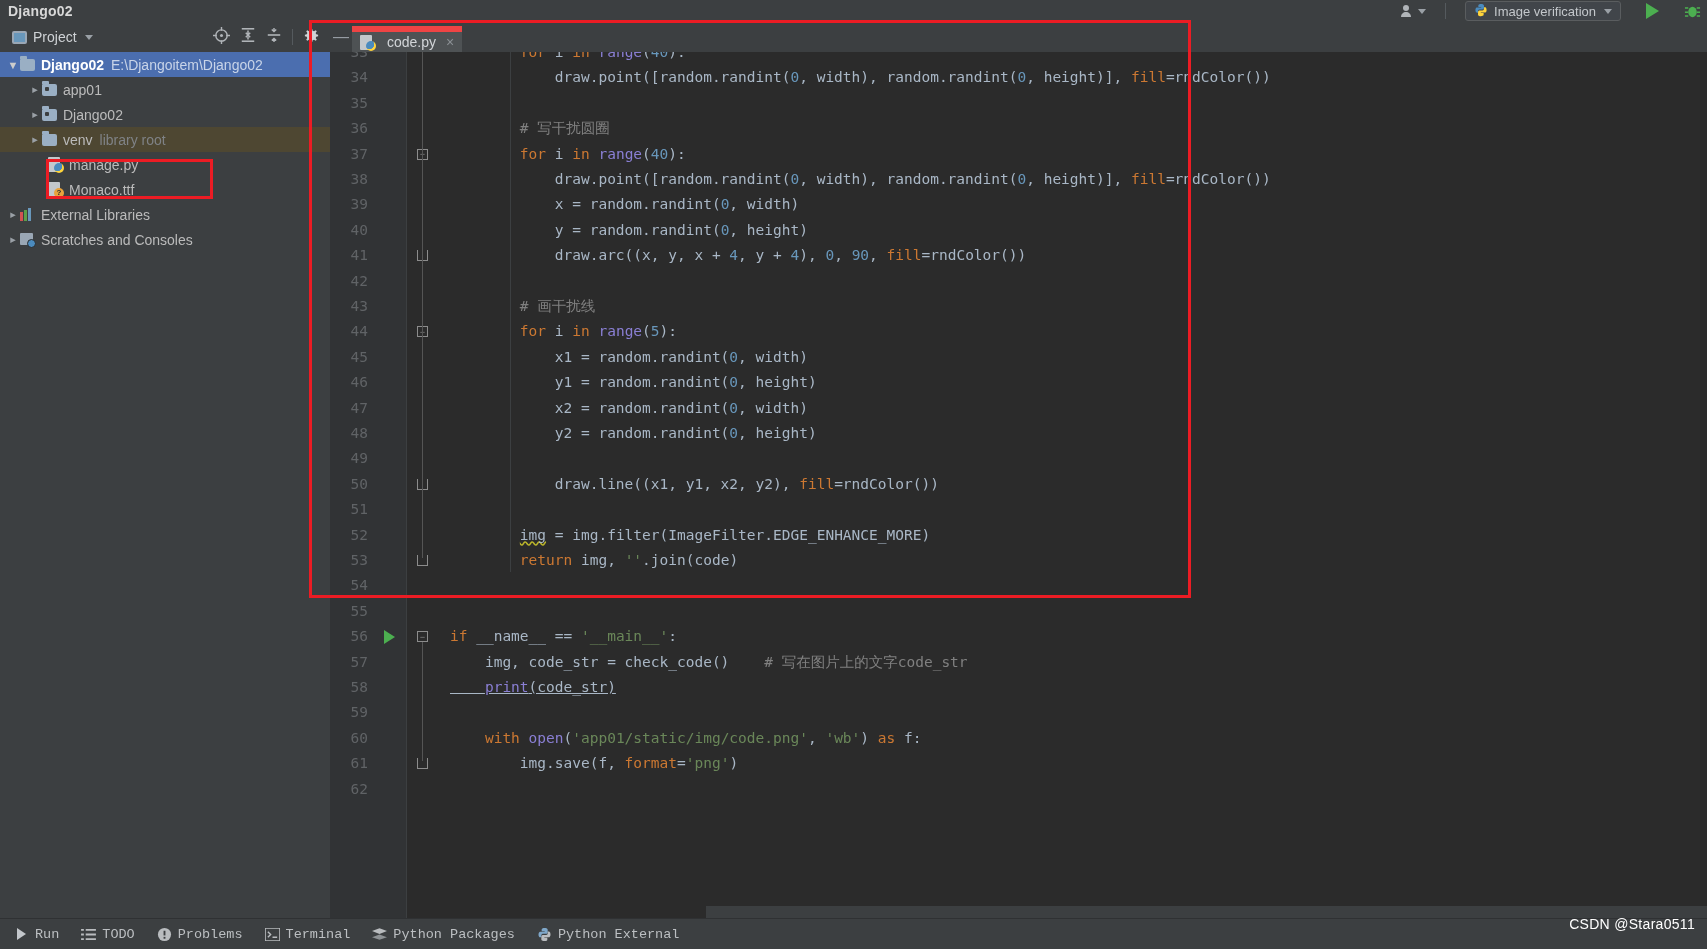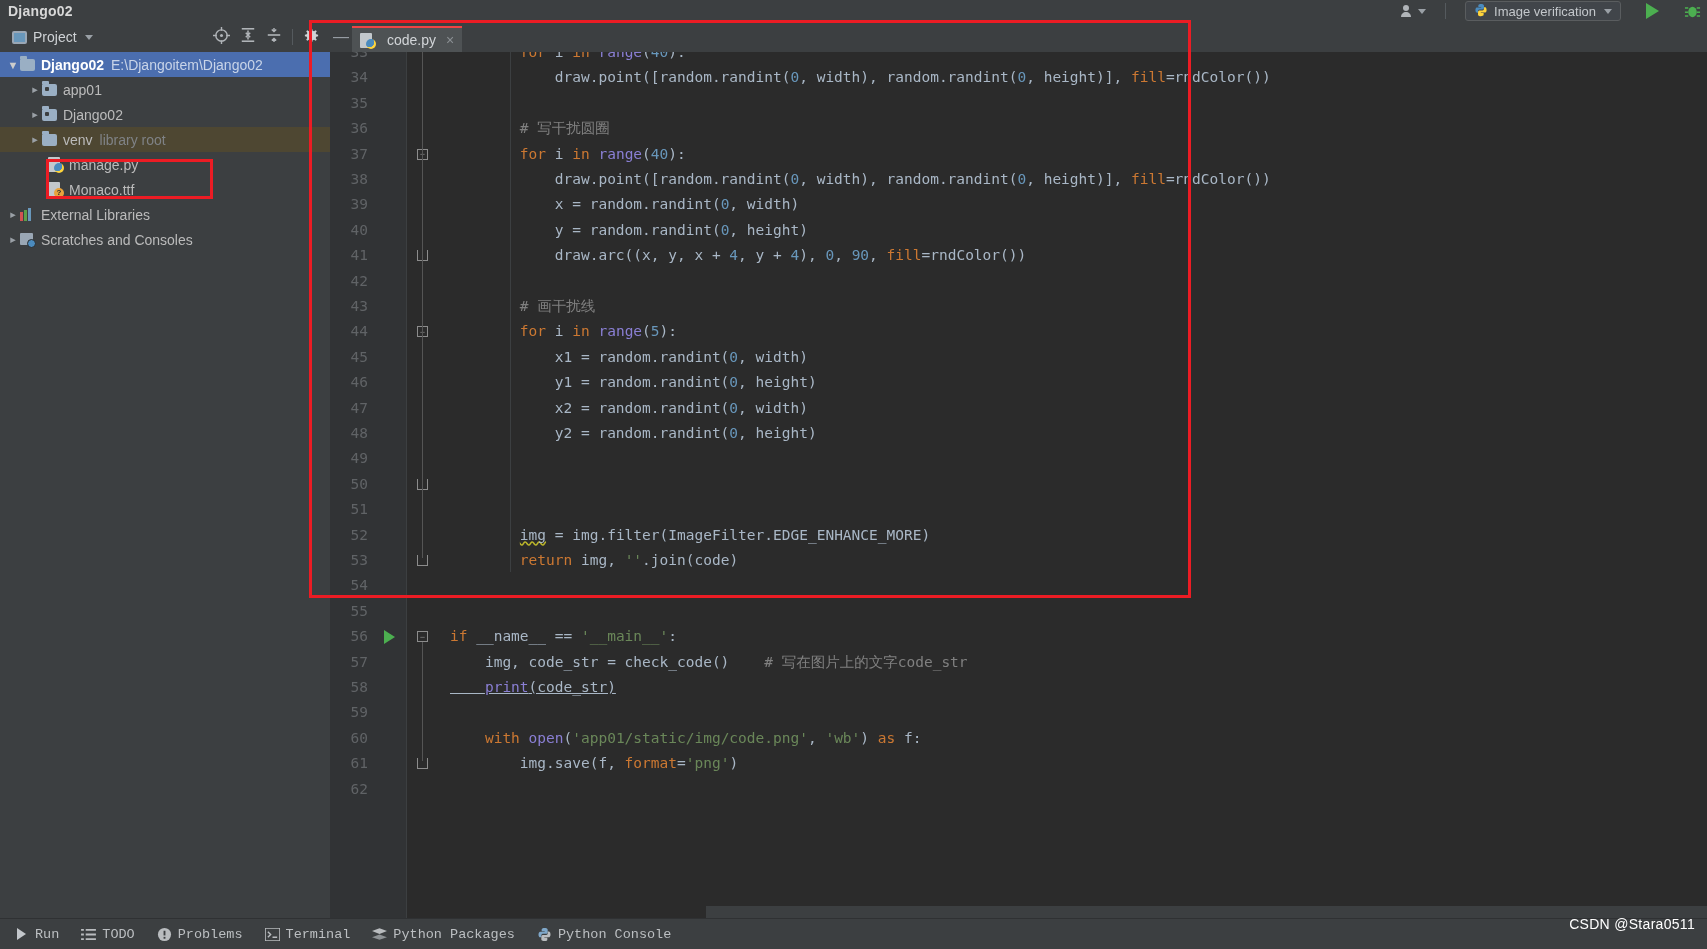--- a/index.html
+++ b/index.html
@@ -126,21 +126,21 @@
 
   
   .editor-wrap { position: absolute; left: 330px; top: 22px; width: 1377px; height: 896px; }
   .tabbar { position: relative; height: 30px; background: #3c3f41; display: flex; align-items: flex-end; }
   .collapse-btn {
     width: 22px; height: 30px; display: flex; align-items: center; justify-content: center;
     color: #9aa0a6;
   }
   .tab {
     display: flex; align-items: center; gap: 6px; height: 26px;
-    background: #4e5254; padding: 0 8px 0 8px; border-top: 2px solid #ef4444;
+    background: #4e5254; padding: 0 8px 0 8px; border-top: 6px solid #ef4444;
     font-size: 14px; color: #d2d5d8;
   }
   .tab .x { color: #8b9094; font-size: 14px; margin-left: 4px; }
 
   .code-area {
     position: absolute; left: 0; top: 30px; width: 1377px; height: 866px;
     background: #2b2b2b; display: flex; overflow: hidden;
   }
   .gutter-num {
     width: 46px; background: #313335; color: #606366;
@@ -455,20 +455,21 @@
           <div class="lrow" style="position: absolute; top: 165.8px; left: 0px;"><span class="id">            y = random.randint(</span><span class="num">0</span><span class="id">, height)</span></div>
           <div class="lrow" style="position: absolute; top: 191.2px; left: 0px;"><span class="id">            draw.arc((x, y, x + </span><span class="num">4</span><span class="id">, y + </span><span class="num">4</span><span class="id">), </span><span class="num">0</span><span class="id">, </span><span class="num">90</span><span class="id">, </span><span class="arg">fill</span><span class="id">=rndColor())</span></div>
           <div class="lrow" style="position: absolute; top: 216.6px; left: 0px;"></div>
           <div class="lrow" style="position: absolute; top: 242px; left: 0px;"><span class="cmt">        # 画干扰线</span></div>
           <div class="lrow" style="position: absolute; top: 267.4px; left: 0px;"><span class="id">        </span><span class="kw">for</span><span class="id"> i </span><span class="kw">in</span><span class="id"> </span><span class="fn">range</span><span class="id">(</span><span class="num">5</span><span class="id">):</span></div>
           <div class="lrow" style="position: absolute; top: 292.8px; left: 0px;"><span class="id">            x1 = random.randint(</span><span class="num">0</span><span class="id">, width)</span></div>
           <div class="lrow" style="position: absolute; top: 318.2px; left: 0px;"><span class="id">            y1 = random.randint(</span><span class="num">0</span><span class="id">, height)</span></div>
           <div class="lrow" style="position: absolute; top: 343.6px; left: 0px;"><span class="id">            x2 = random.randint(</span><span class="num">0</span><span class="id">, width)</span></div>
           <div class="lrow" style="position: absolute; top: 369px; left: 0px;"><span class="id">            y2 = random.randint(</span><span class="num">0</span><span class="id">, height)</span></div>
           <div class="lrow" style="position: absolute; top: 394.4px; left: 0px;"></div>
+          <div class="lrow" style="position: absolute; top: 419.8px; left: 0px;"><span class="id">            draw.line((x1, y1, x2, y2), </span><span class="arg">fill</span><span class="id">=rndColor())</span></div>
           <div class="lrow" style="position: absolute; top: 445.2px; left: 0px;"></div>
           <div class="lrow" style="position: absolute; top: 470.6px; left: 0px;"><span class="id">        </span><span class="id warnu">img</span><span class="id"> = img.filter(ImageFilter.EDGE_ENHANCE_MORE)</span></div>
           <div class="lrow" style="position: absolute; top: 496px; left: 0px;"><span class="id">        </span><span class="kw">return</span><span class="id"> img, </span><span class="str">''</span><span class="id">.join(code)</span></div>
           <div class="lrow" style="position: absolute; top: 521.4px; left: 0px;"></div>
           <div class="lrow" style="position: absolute; top: 546.8px; left: 0px;"></div>
           <div class="lrow" style="position: absolute; top: 572.2px; left: 0px;"><span class="kw">if</span><span class="id"> __name__ == </span><span class="str">'__main__'</span><span class="id">:</span></div>
           <div class="lrow" style="position: absolute; top: 597.6px; left: 0px;"><span class="id">    img, code_str = check_code()    </span><span class="cmt"># 写在图片上的文字code_str</span></div>
           <div class="lrow" style="position: absolute; top: 623px; left: 0px; text-decoration: underline;"><span class="id">    </span><span class="fn">print</span><span class="id">(code_str)</span></div>
           <div class="lrow" style="position: absolute; top: 648.4px; left: 0px;"></div>
           <div class="lrow" style="position: absolute; top: 673.8px; left: 0px;"><span class="id">    </span><span class="kw">with</span><span class="id"> </span><span class="fn">open</span><span class="id">(</span><span class="str">'app01/static/img/code.png'</span><span class="id">, </span><span class="str">'wb'</span><span class="id">) </span><span class="kw">as</span><span class="id"> f:</span></div>
@@ -526,21 +527,21 @@
         </span>
         <span>Python Packages</span>
       </div>
       <div class="bb-item">
         <span class="bb-ico">
           <svg width="15" height="15" viewBox="0 0 16 16">
             <path d="M8 1c-3 0-3 1.5-3 1.5v2h3.2v.6H3.6S1.6 4.9 1.6 8s1.9 3 1.9 3h1.1V9.2s-.1-1.9 1.8-1.9h3.2s1.8 0 1.8-1.8V3s.2-2-3.4-2z" fill="#7fa7c9"></path>
             <path d="M8 15c3 0 3-1.5 3-1.5v-2H7.8v-.6h4.6s2 .1 2-3-1.9-3-1.9-3h-1.1v1.8s.1 1.9-1.8 1.9H6.4s-1.8 0-1.8 1.8V13s-.2 2 3.4 2z" fill="#b9bcbf"></path>
           </svg>
         </span>
-        <span>Python Console</span>
+        <span>Python External</span>
       </div>
     </div>
   <div class="watermark">CSDN @Stara0511</div>
 
   <div class="annot" id="annot-monaco"></div>
   <div class="annot" id="annot-editor"></div>
 
 </div>
 
 </body></html>

